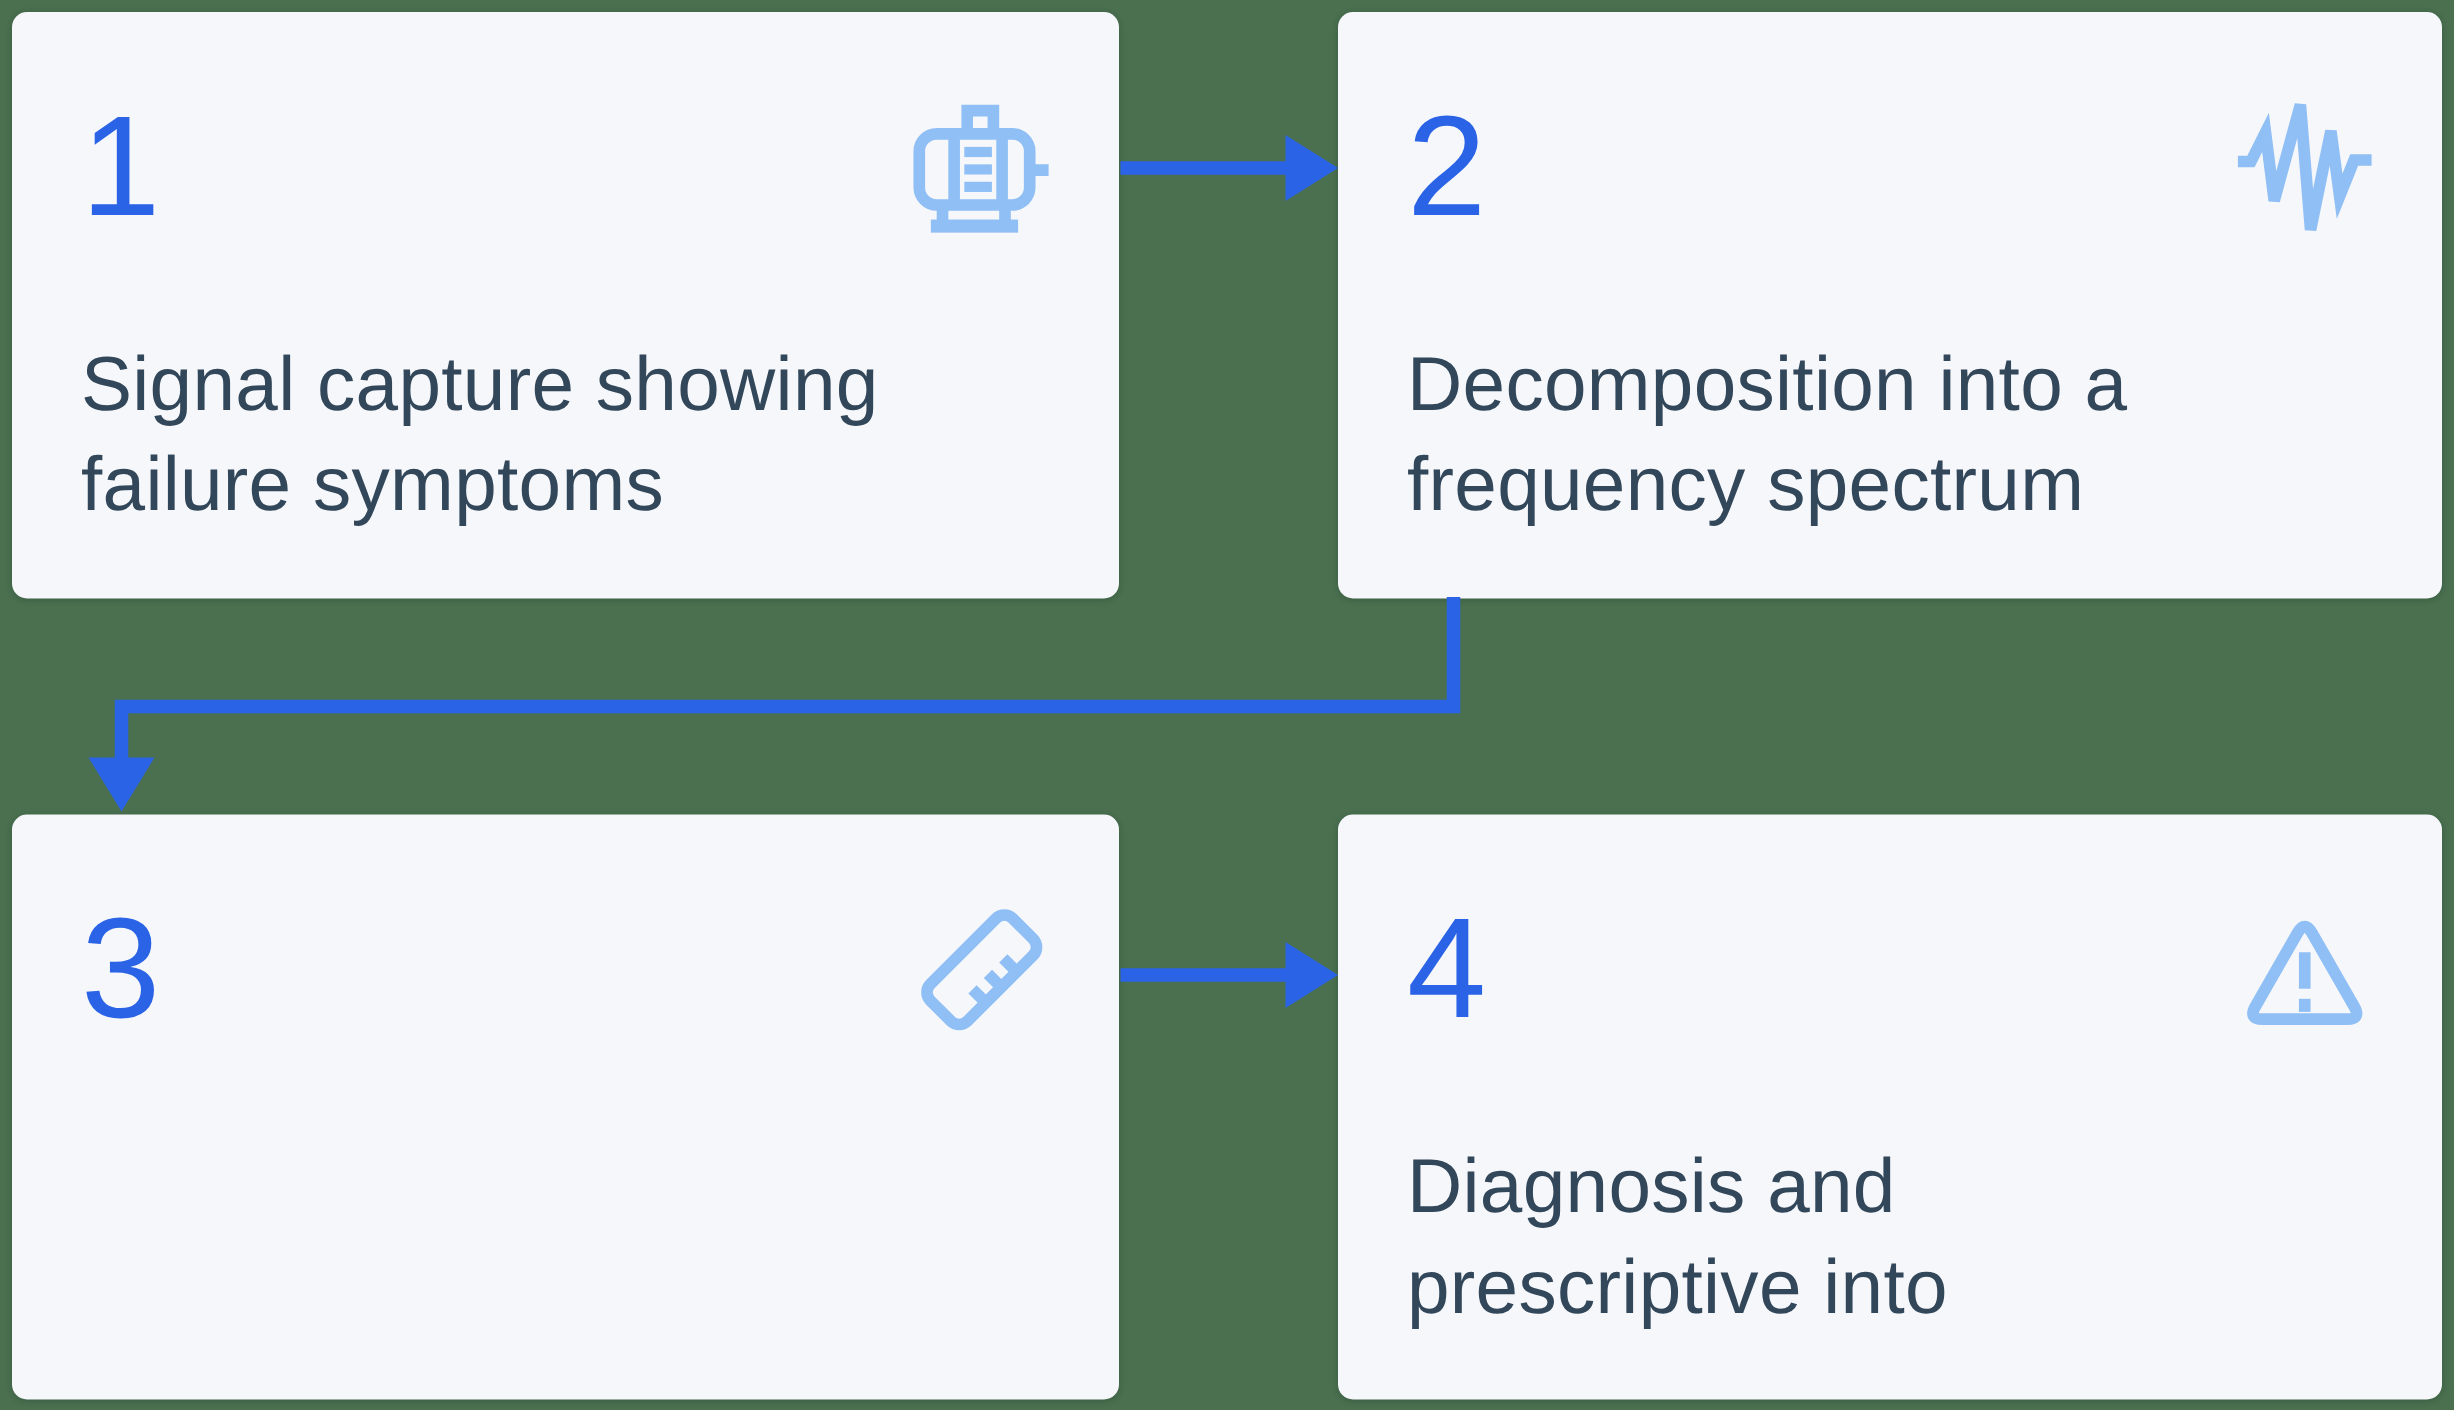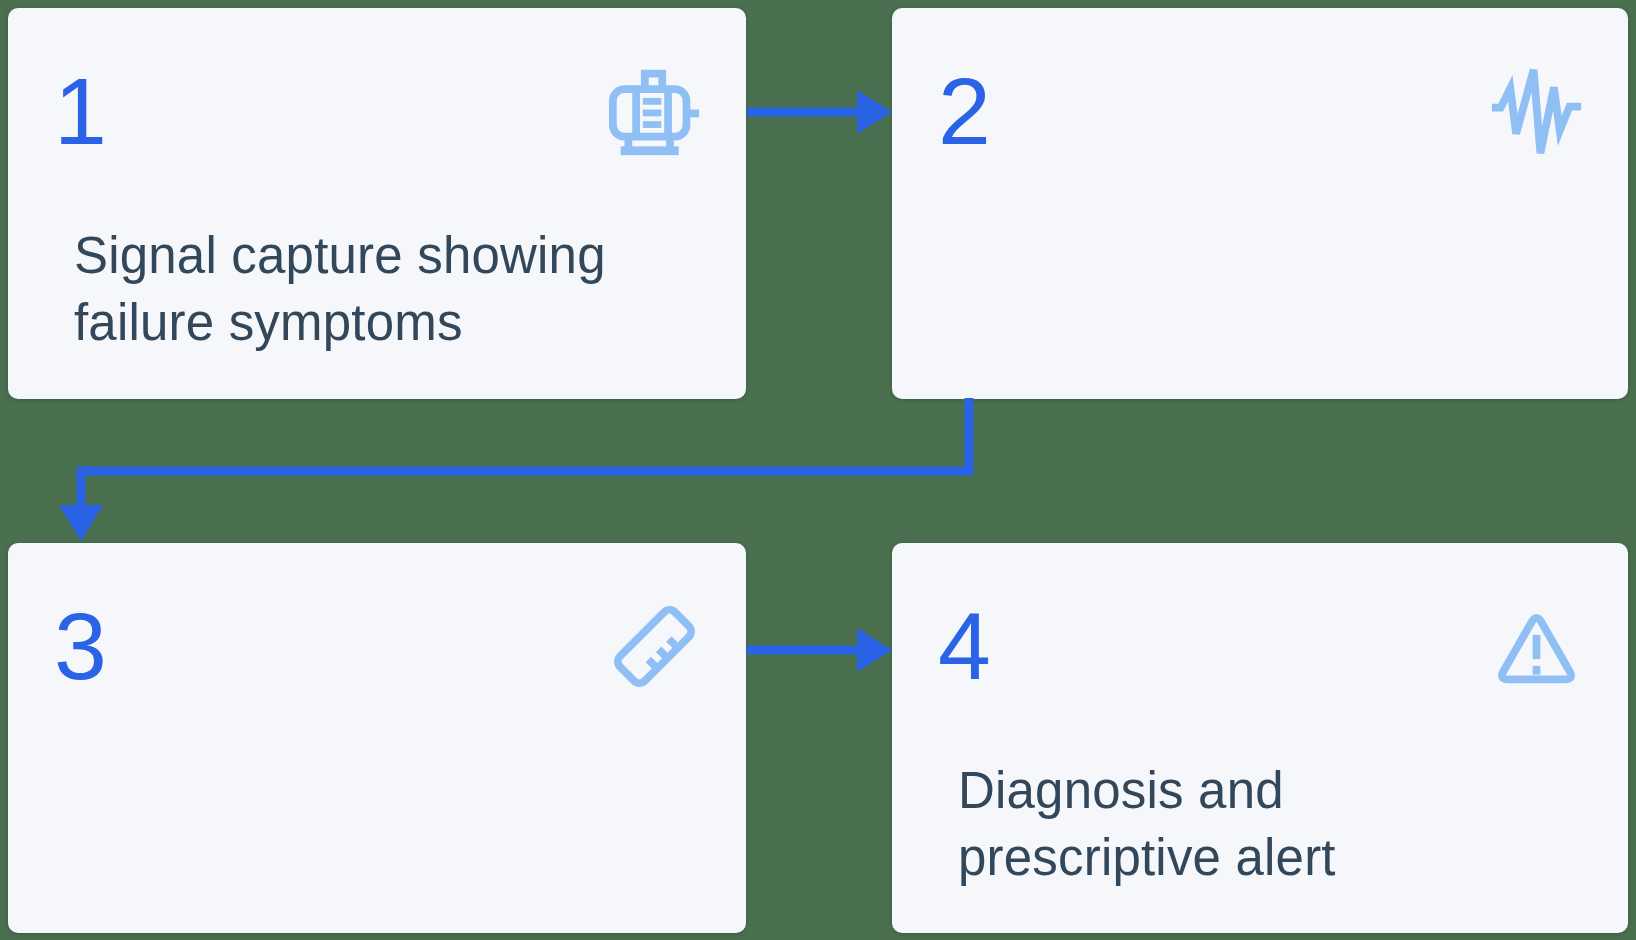--- a/index.html
+++ b/index.html
@@ -56,21 +56,20 @@
     position: absolute;
     left: 46px;
     top: 214px;
     width: 660px;
     font-size: 51px;
     line-height: 67px;
     font-weight: 500;
     color: var(--text_dark);
     white-space: pre-line;
     letter-spacing: 0.2px;
-    margin-left: 20px;
   }
 
   .connector-layer {
     position: absolute;
     left: 0; top: 0;
     width: 1636px; height: 940px;
     pointer-events: none;
   }
   .stroke-accent { stroke: var(--accent_blue); fill: none; }
   .fill-accent   { fill: var(--accent_blue); stroke: none; }
@@ -103,20 +102,22 @@
 failure symptoms</p>
   </section>
 
   <section class="card card-2">
     <span class="step-number">2</span>
     <span class="step-icon">
       <svg viewBox="0 0 96 96" stroke-width="8">
         <polyline class="stroke-icon" points="2,44 11,44 21,24 27,71 45,5 52,91 66,23 72,68 82,43 94,43"></polyline>
       </svg>
     </span>
+    <p class="step-label">Decomposition into a
+frequency spectrum</p>
   </section>
 
   <section class="card card-3">
     <span class="step-number">3</span>
     <span class="step-icon">
       <svg viewBox="0 0 96 96" stroke-width="8">
         <g transform="rotate(-45 48 48)">
           <rect class="stroke-icon" x="8" y="30" width="80" height="36" rx="8"></rect>
           <line class="stroke-icon" x1="34" y1="66" x2="34" y2="53"></line>
           <line class="stroke-icon" x1="49" y1="66" x2="49" y2="53"></line>
@@ -129,21 +130,21 @@
   <section class="card card-4">
     <span class="step-number">4</span>
     <span class="step-icon">
       <svg viewBox="0 0 96 96" stroke-width="8">
         <path class="stroke-icon" d="M43,22.7 L14,73.3 Q9,82 19,82 L77,82 Q87,82 82,73.3 L53,22.7 Q48,14 43,22.7 Z"></path>
         <line class="stroke-icon" x1="48" y1="36" x2="48" y2="61"></line>
         <rect class="fill-icon" x="44" y="68" width="8" height="9"></rect>
       </svg>
     </span>
     <p class="step-label">Diagnosis and
-prescriptive alert</p>
+prescriptive into</p>
   </section>
 
   <svg class="connector-layer" viewBox="0 0 1636 940">
     <g>
       <line class="stroke-accent" x1="747" y1="112" x2="860" y2="112" stroke-width="9"></line>
       <polygon class="fill-accent" points="857,90 892,112 857,134"></polygon>
     </g>
     <g>
       <path class="stroke-accent" d="M969 398 L969 471 L81 471 L81 508" stroke-width="9"></path>
       <polygon class="fill-accent" points="59,505 103,505 81,541"></polygon>

